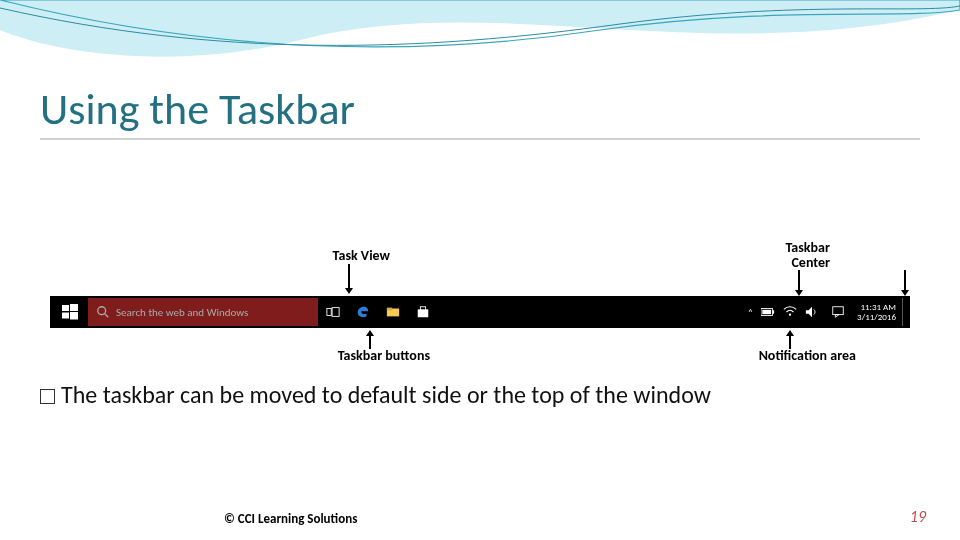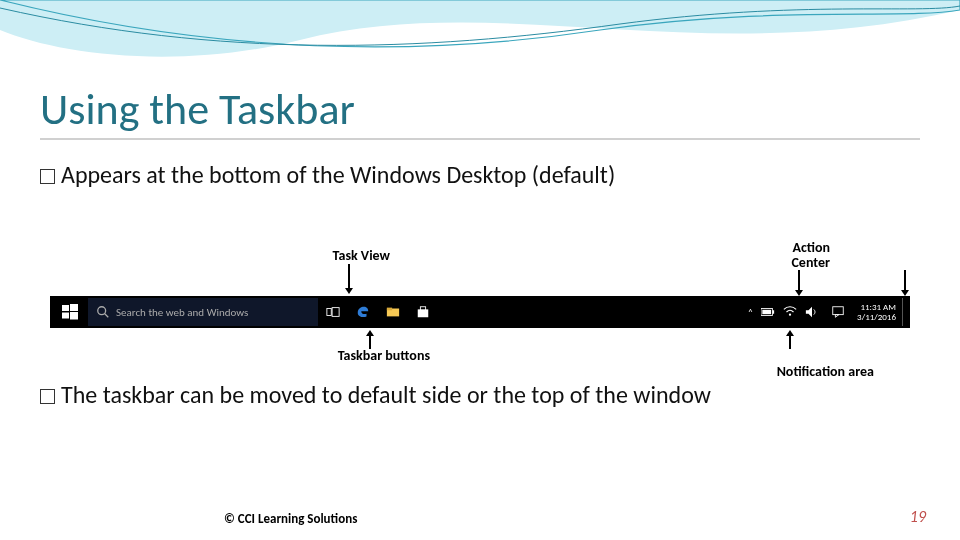--- a/index.html
+++ b/index.html
@@ -24,34 +24,34 @@
 
   
   .arrow-down { position: absolute; width: 0; height: 0; }
   .arrow-down .shaft { position: absolute; width: 1.5px; background: #000; left: -0.75px; }
   .arrow-down .head { position: absolute; width: 0; height: 0; border-left: 4px solid transparent; border-right: 4px solid transparent; border-top: 6px solid #000; left: -4px; }
 
   
   .taskbar-wrap { position: absolute; left: 50px; top: 296px; width: 860px; height: 32px; background: #000; border: 2px solid #000; display: flex; align-items: stretch; }
   .start { width: 36px; display: flex; align-items: center; justify-content: center; }
   .start svg { width: 16px; height: 16px; }
-  .search { width: 230px; background: #0f172a; display: flex; align-items: center; padding: 0 8px; color: #aaa; font-size: 11px; gap: 6px; }
+  .search { width: 230px; background: #7f1d1d; display: flex; align-items: center; padding: 0 8px; color: #aaa; font-size: 11px; gap: 6px; }
   .tv-btn { width: 30px; display: flex; align-items: center; justify-content: center; }
   .pinned { display: flex; align-items: center; }
   .pinned .app { width: 30px; display: flex; align-items: center; justify-content: center; }
   .spacer { flex: 1; }
   .tray { display: flex; align-items: center; gap: 8px; padding: 0 6px; color: #fff; font-size: 10px; }
   .tray .chev { font-size: 10px; }
   .ac-btn { width: 26px; display: flex; align-items: center; justify-content: center; }
   .clock { display: flex; flex-direction: column; align-items: flex-end; justify-content: center; padding: 0 6px; color: #fff; font-size: 9px; line-height: 1.1; }
   .showdt { width: 6px; border-left: 1px solid #555; }
 
   
   .label-tb { left: 310px; top: 348px; width: 120px; }
-  .label-na { left: 734px; top: 348px; width: 140px; margin-top: 16px; }
+  .label-na { left: 716px; top: 348px; width: 140px; }
 
   
   .arrow-up { position: absolute; width: 0; height: 0; }
   .arrow-up .shaft { position: absolute; width: 1.5px; background: #000; left: -0.75px; }
   .arrow-up .head { position: absolute; width: 0; height: 0; border-left: 4px solid transparent; border-right: 4px solid transparent; border-bottom: 6px solid #000; left: -4px; }
 
   .copyright { position: absolute; left: 224px; bottom: 14px; font-size: 13px; font-weight: 700; color: #000; }
   .pagenum { position: absolute; right: 34px; bottom: 14px; font-size: 16px; color: #c0504d; font-style: italic; margin-top: 32px; }
 
   
@@ -64,26 +64,23 @@
 
   <svg class="wave" viewBox="0 0 960 80" preserveAspectRatio="none">
     <path d="M0,0 L960,0 L960,10 C700,70 500,-10 300,40 C180,70 60,55 0,30 Z" fill="#cdeef5"></path>
     <path d="M0,0 C200,50 400,60 600,30 C780,5 900,20 960,10 L960,0 Z" fill="none" stroke="#3aa6bd" stroke-width="1.2"></path>
     <path d="M0,8 C220,58 420,52 620,24 C800,0 920,14 960,6" fill="none" stroke="#2b8ca2" stroke-width="1"></path>
   </svg>
 
   <h1 class="title">Using the Taskbar</h1>
   <div class="title-underline"></div>
 
-  <div class="bullet1">
-    <span class="bullet-sq"></span><span>Appears at the bottom of the Windows Desktop (default)</span>
-  </div>
 
   <div class="label label-tv">Task View</div>
-  <div class="label label-ac" style="white-space:pre-line;">Action
+  <div class="label label-ac" style="white-space:pre-line;">Taskbar
 Center</div>
 
   <div class="arrow-down" style="left:349px; top:264px;">
     <div class="shaft" style="height:24px; top:0;"></div>
       <div class="head" style="top:24px;"></div>
   </div>
   <div class="arrow-down" style="left:799px; top:270px;">
     <div class="shaft" style="height:20px; top:0;"></div>
       <div class="head" style="top:20px;"></div>
   </div>

